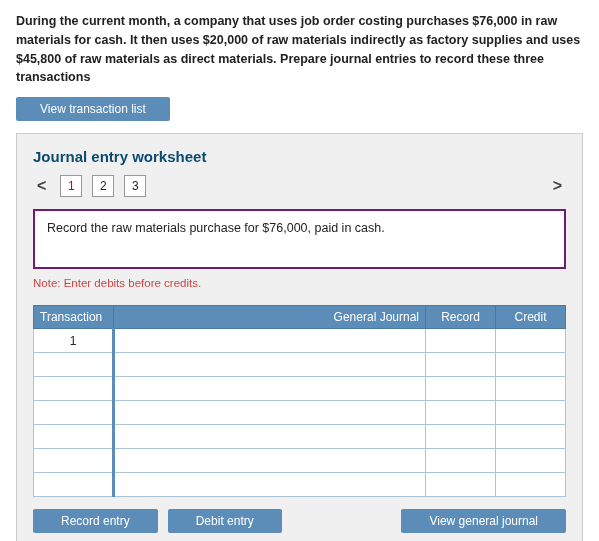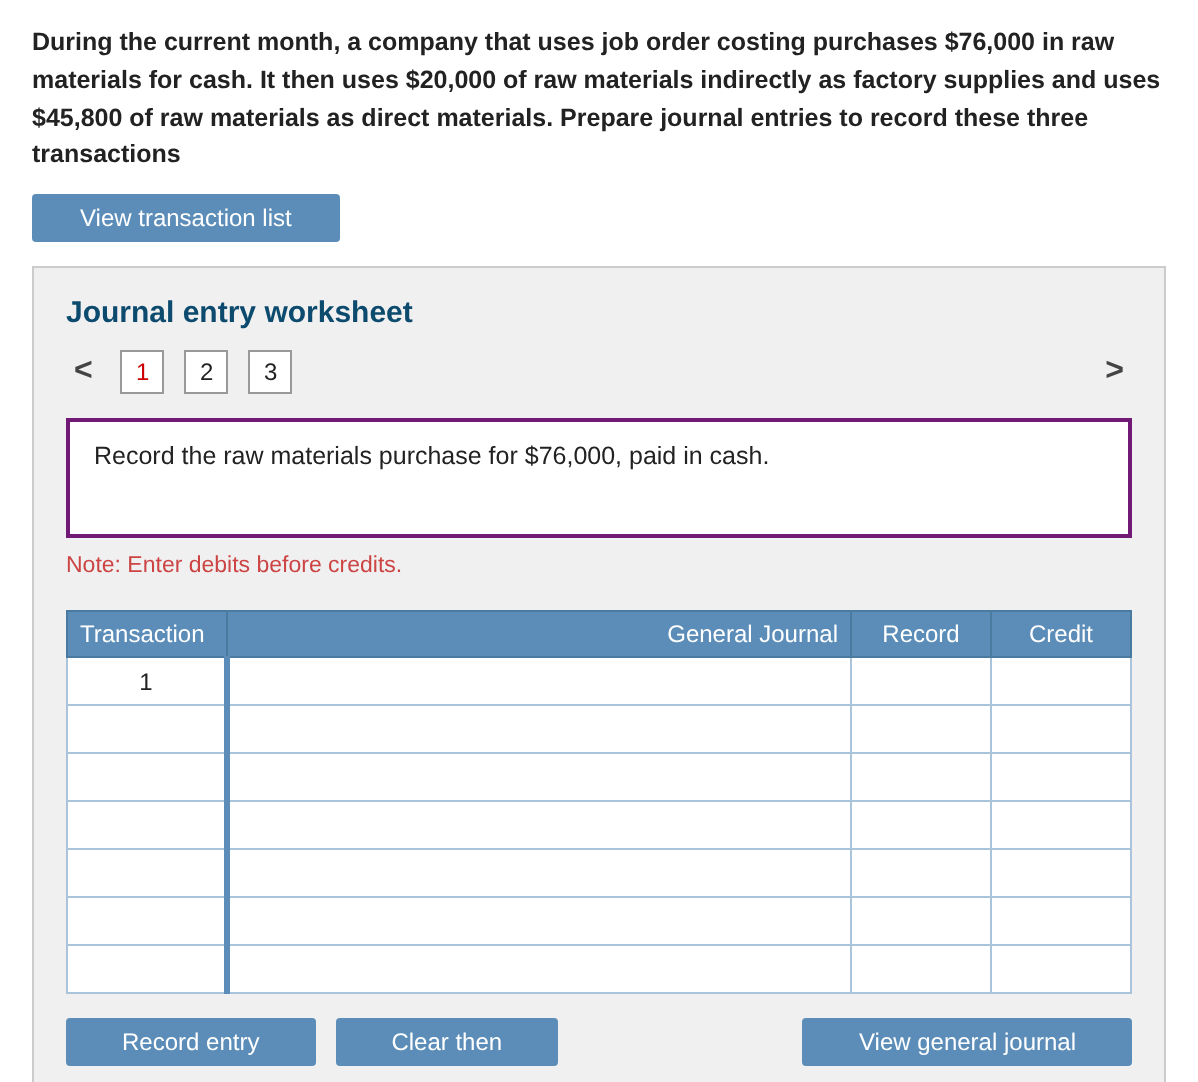--- a/index.html
+++ b/index.html
@@ -240,20 +240,20 @@
         <td class="general-cell"><input type="text" style="border: none; outline: none; width: 100%; font-size: 12px;"></td>
         <td class="debit-cell"><input type="text" style="border: none; outline: none; width: 100%; font-size: 12px;"></td>
         <td class="credit-cell"><input type="text" style="border: none; outline: none; width: 100%; font-size: 12px;"></td>
       </tr>
     </tbody>
   </table>
 
   <div class="action-bar">
     <div class="action-bar-left">
       <button class="btn-action">Record entry</button>
-      <button class="btn-action">Clear then</button>
+      <button class="btn-action">Debit entry</button>
     </div>
     <button class="btn-action">View general journal</button>
   </div>
 </div>
 
 
 
 
 </body></html>

